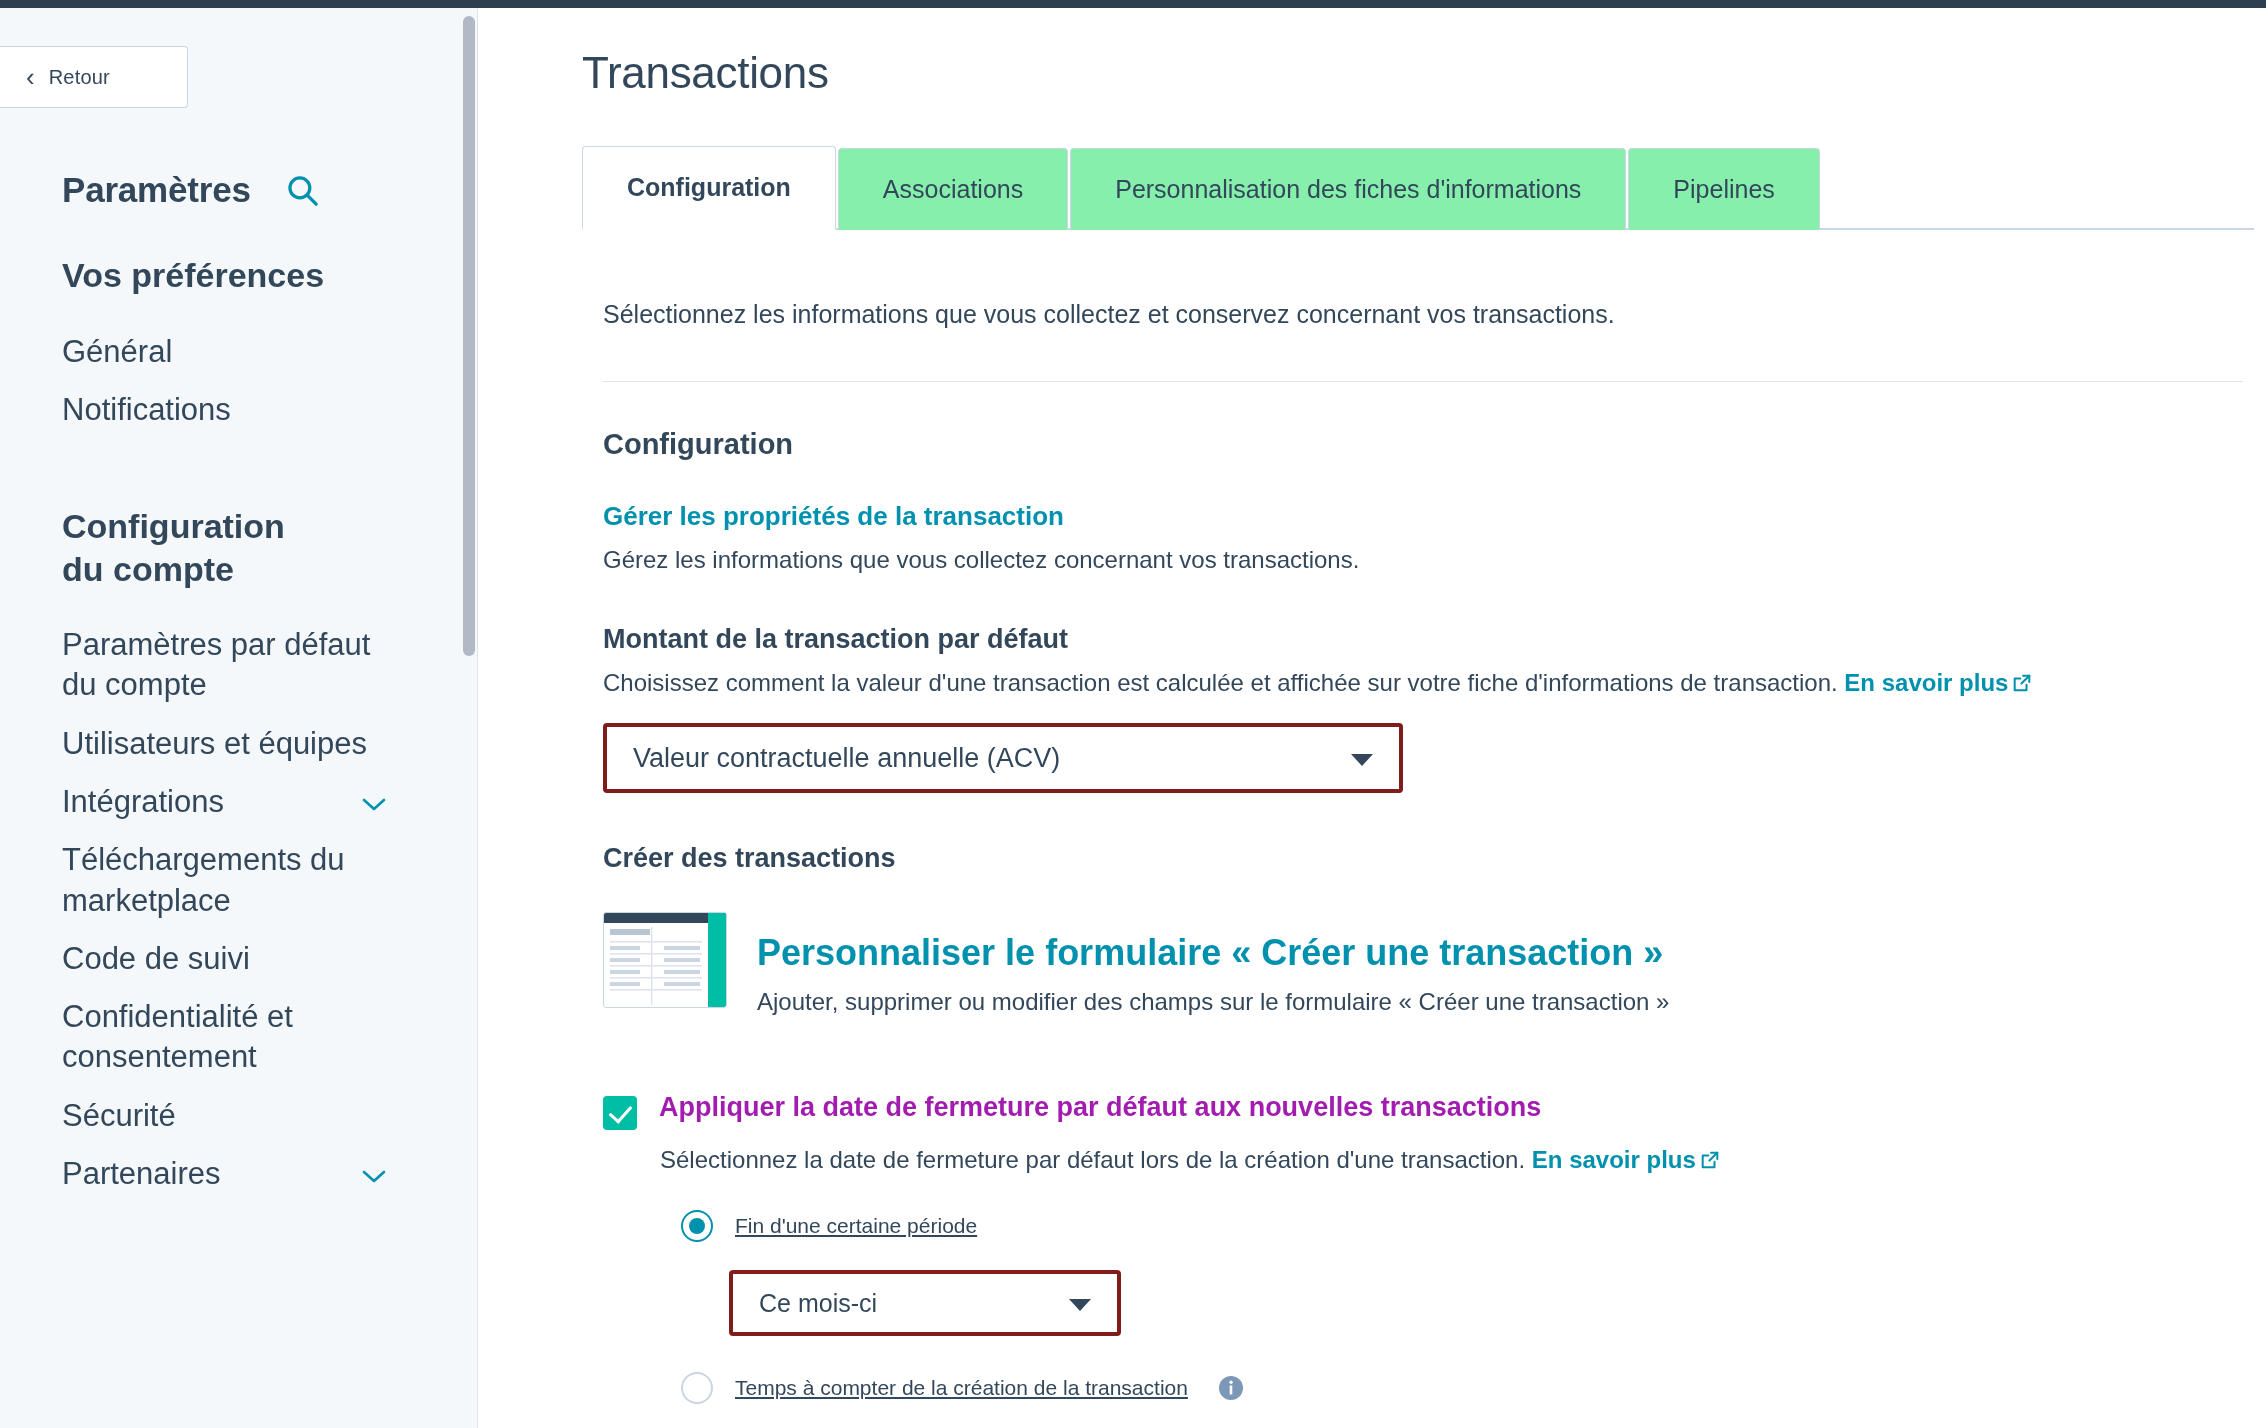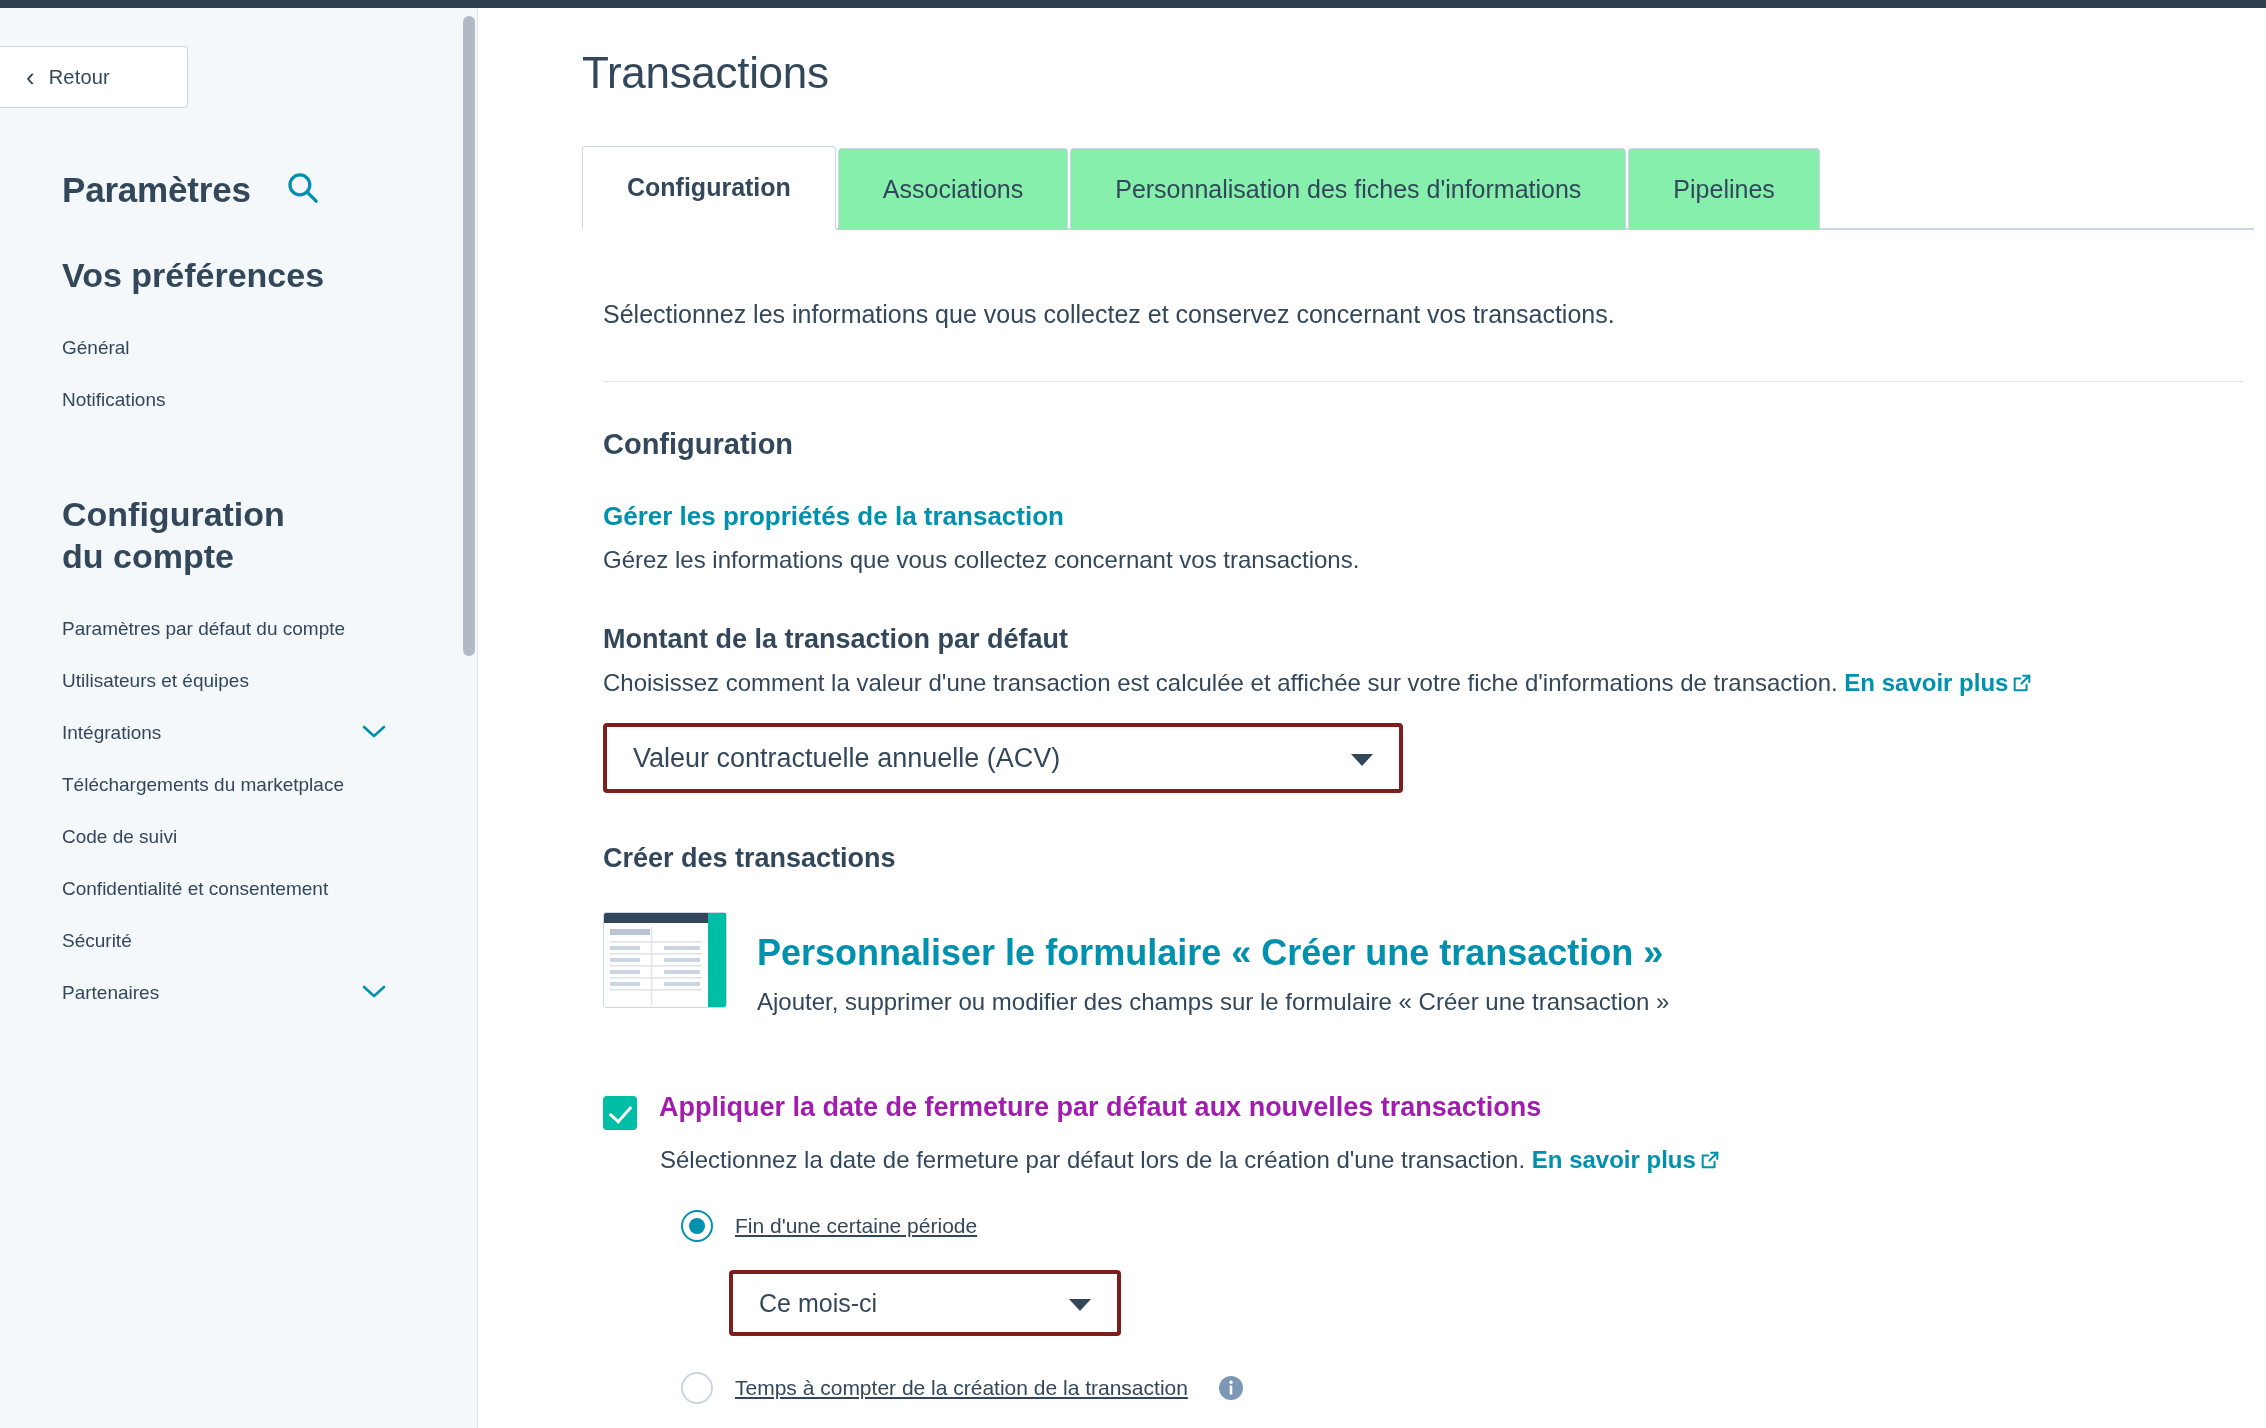--- a/index.html
+++ b/index.html
@@ -63,20 +63,21 @@
   .back-btn .lbl {
     font-size: 20px;
     font-weight: normal;
     color: #33475b;
     letter-spacing: .2px;
   }
 
   .settings-head {
     margin: 62px 0 0 62px;
     display: flex;
+    align-items: center;
     gap: 34px;
   }
   .settings-head .title {
     font-size: 35px;
     font-weight: bold;
     color: #33475b;
     letter-spacing: -.2px;
   }
   .search-icon { width: 34px; height: 34px; display: block; }
 
@@ -90,21 +91,21 @@
     line-height: 1.25;
   }
   .nav-group-title.second { margin-top: 66px; max-width: 330px; }
 
   .nav-item {
     display: flex;
     align-items: center;
     justify-content: space-between;
     padding: 0 62px 0 62px;
     min-height: 52px;
-    font-size: 19px;
+    font-size: 31px;
     color: #33475b;
     cursor: pointer;
     line-height: 1.3;
   }
   .nav-item .txt { padding: 9px 0; max-width: 310px; }
   .caret { width: 26px; height: 16px; flex: none; margin-right: 28px; }
 
   .scrollbar-track {
     position: absolute;
     right: 2px;

